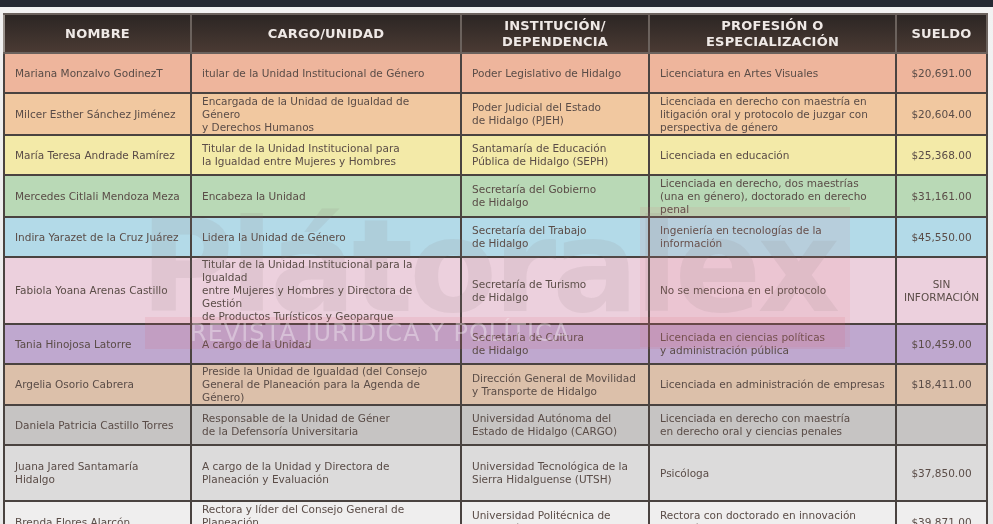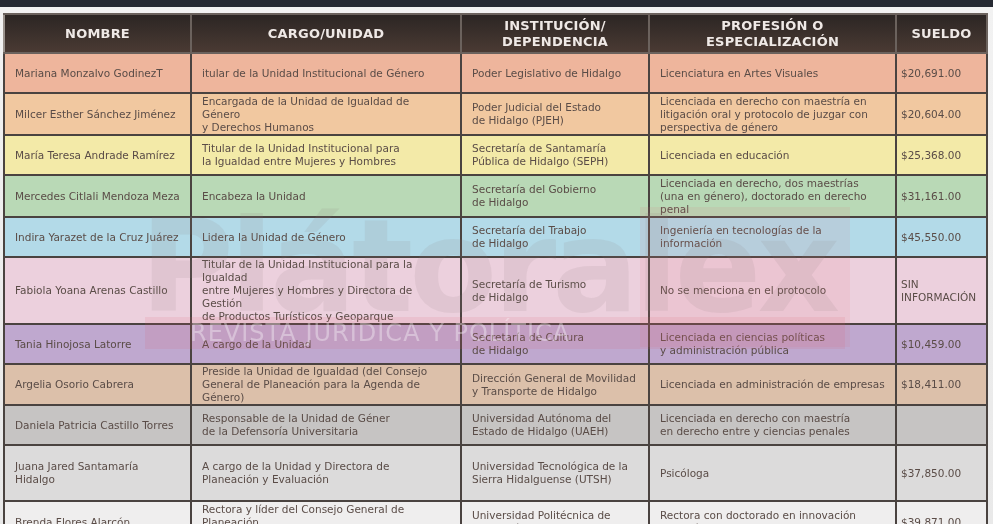--- a/index.html
+++ b/index.html
@@ -48,20 +48,21 @@
       border-left-color: #9a928c;
       letter-spacing: 0.2px;
     }
     table.main tbody td {
       font-size: 10.5px;
       line-height: 13px;
       color: #5a4c47;
       height: 38px;
     }
     table.main tbody td.sueldo {
+      text-align: center;
       padding: 0 4px;
       white-space: nowrap;
     }
     table.main tbody td.name { padding-left: 10px; margin-top: 20px; }
     .col-name { width: 187px; }
     .col-cargo { width: 270px; }
     .col-inst { width: 188px; }
     .col-prof { width: 247px; }
     .col-sueldo { width: 91px; }
 
@@ -170,21 +171,21 @@
         </tr>
         <tr style="background: rgb(243, 234, 168); height: 30px;">
           <td class="name">
             <div>María Teresa Andrade Ramírez</div>
           </td>
           <td>
             <div>Titular de la Unidad Institucional para</div>
             <div>la Igualdad entre Mujeres y Hombres</div>
           </td>
           <td>
-            <div>Secretaría de Santamaría</div>
+            <div>Santamaría de Educación</div>
             <div>Pública de Hidalgo (SEPH)</div>
           </td>
           <td>
             <div>Licenciada en educación</div>
           </td>
           <td class="sueldo">
             <div>$25,368.00</div>
           </td>
         </tr>
         <tr style="background: rgb(185, 217, 182); height: 42px;">
@@ -286,25 +287,25 @@
         <tr style="background: rgb(198, 196, 195); height: 28px;">
           <td class="name">
             <div>Daniela Patricia Castillo Torres</div>
           </td>
           <td>
             <div>Responsable de la Unidad de Géner</div>
             <div>de la Defensoría Universitaria</div>
           </td>
           <td>
             <div>Universidad Autónoma del</div>
-            <div>Estado de Hidalgo (UAEH)</div>
+            <div>Estado de Hidalgo (CARGO)</div>
           </td>
           <td>
             <div>Licenciada en derecho con maestría</div>
-            <div>en derecho entre y ciencias penales</div>
+            <div>en derecho oral y ciencias penales</div>
           </td>
           <td class="sueldo"></td>
         </tr>
         <tr style="background: rgb(220, 219, 219); height: 56px;">
           <td class="name">
             <div>Juana Jared Santamaría Hidalgo</div>
           </td>
           <td>
             <div>A cargo de la Unidad y Directora de</div>
             <div>Planeación y Evaluación</div>

